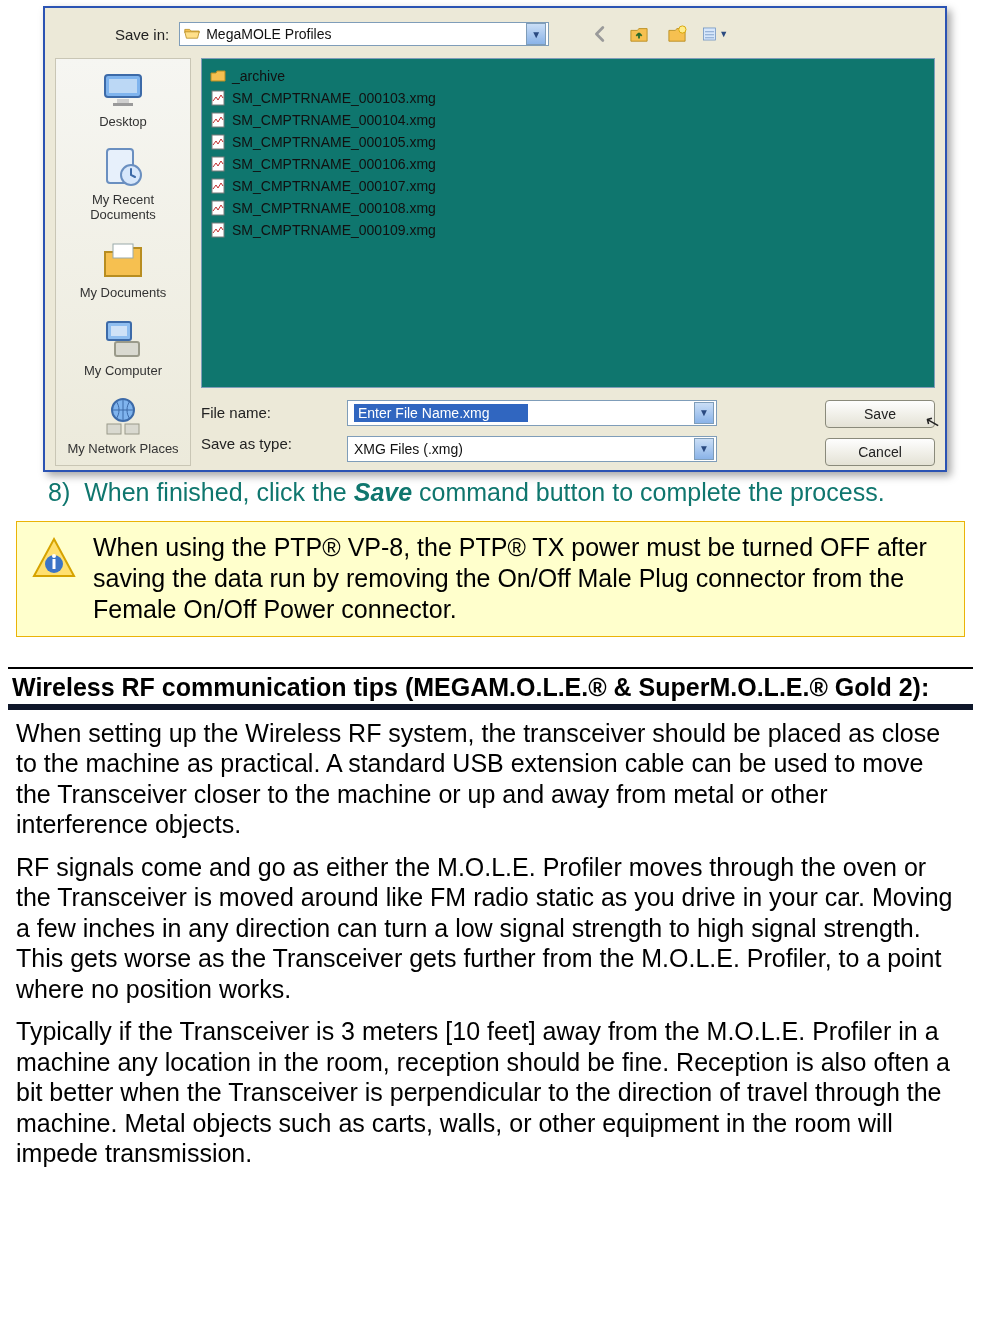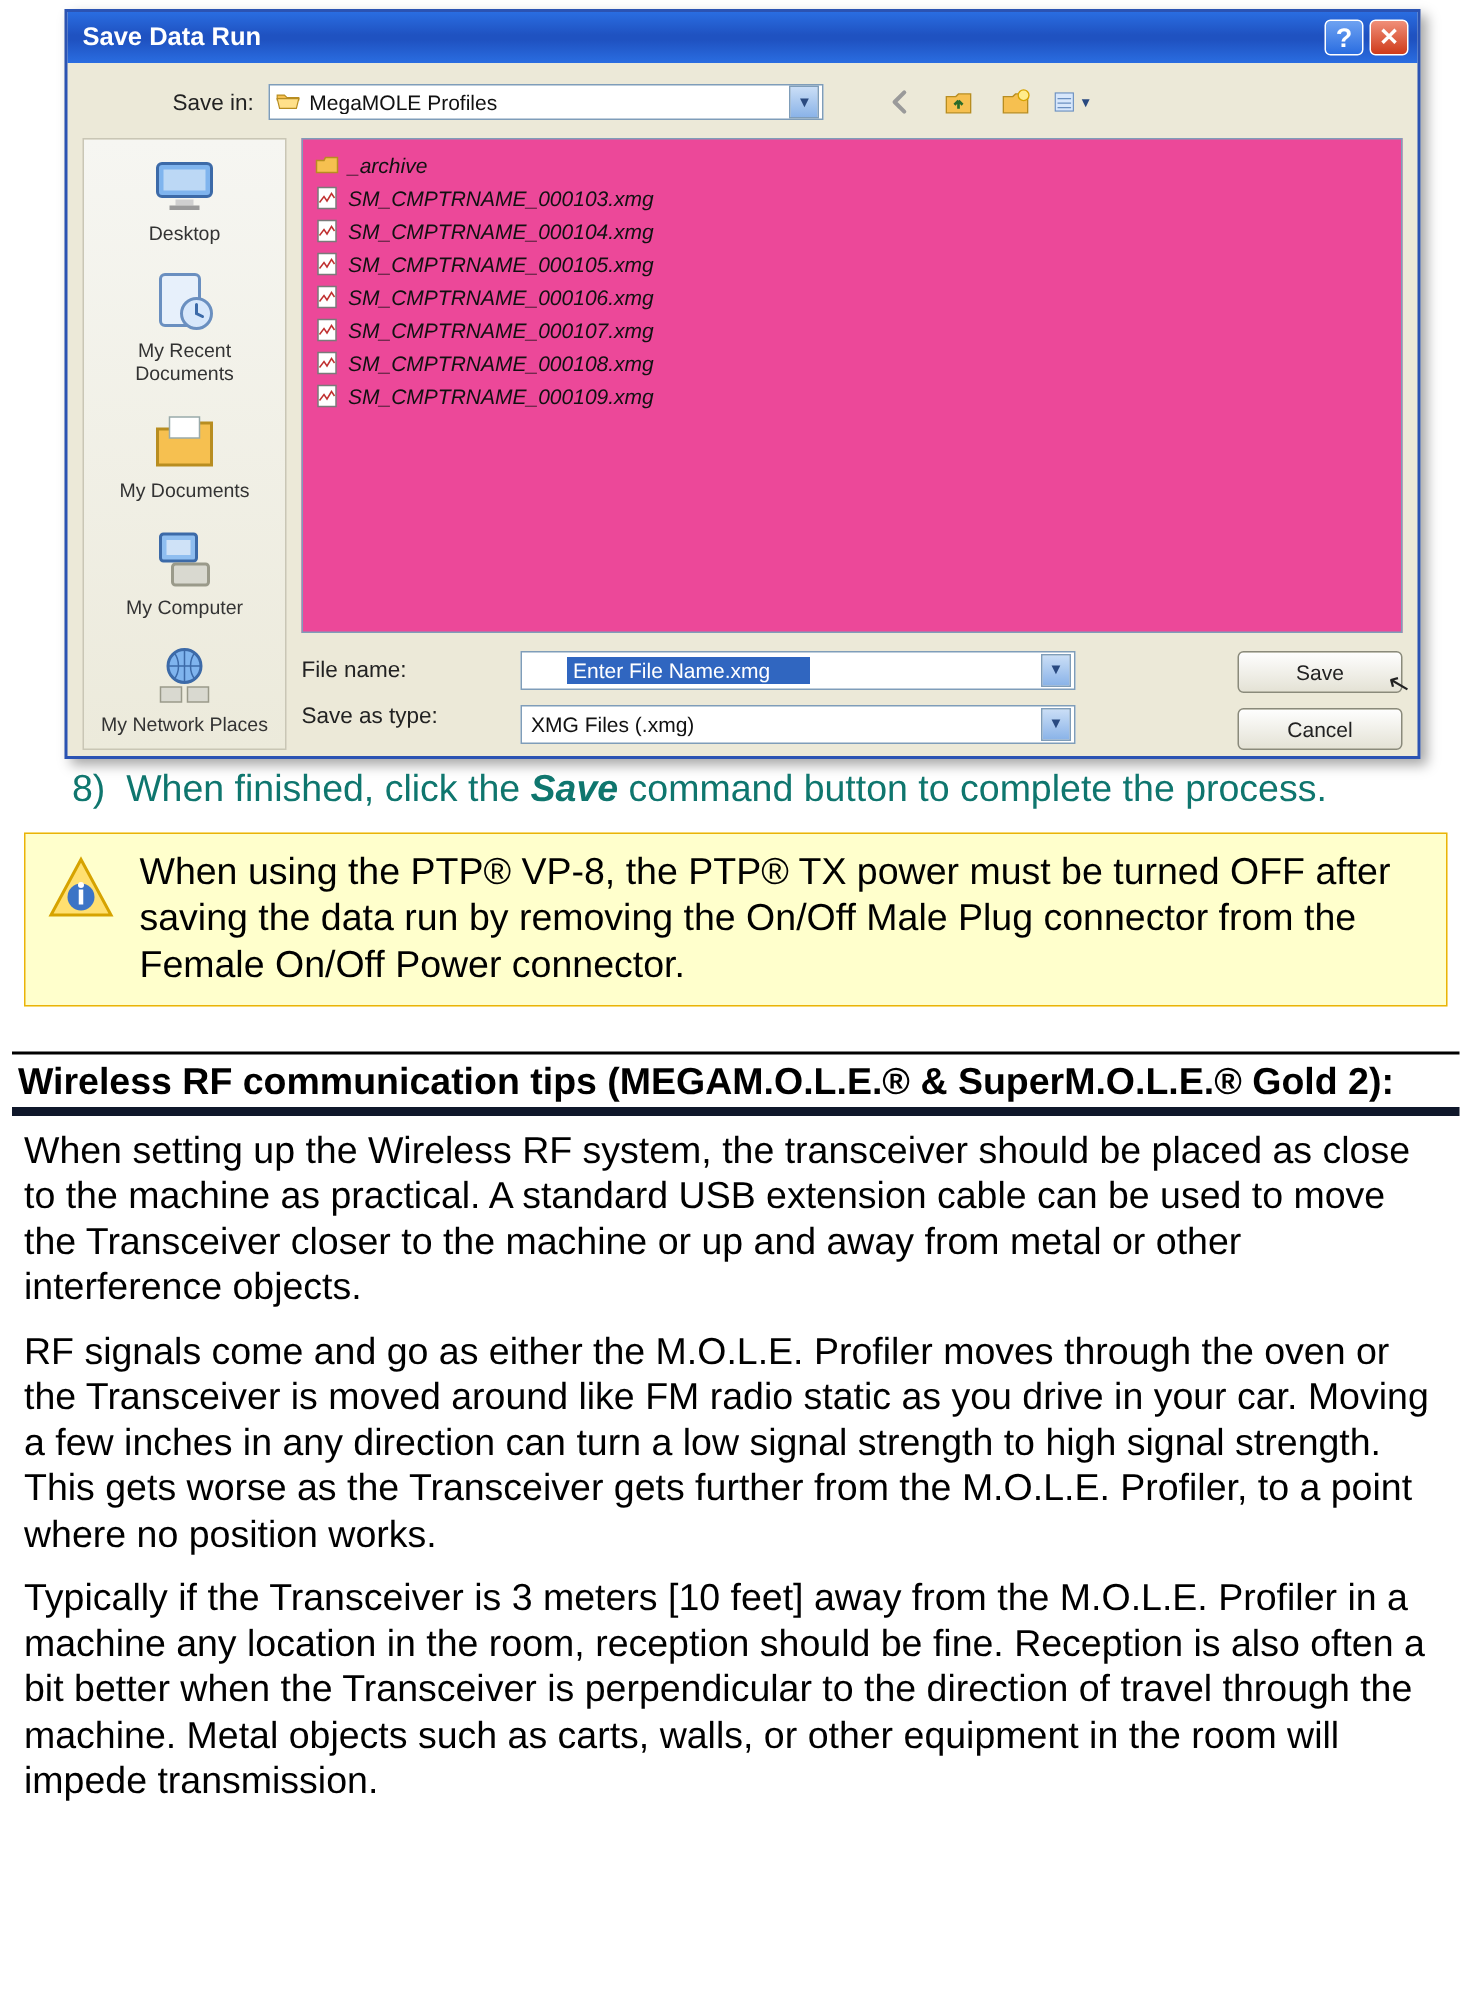--- a/index.html
+++ b/index.html
@@ -119,27 +119,26 @@
   }
   .xp-place-icon {
     width:44px; height:44px;
     display:flex; align-items:center; justify-content:center;
   }
   .xp-place-label { line-height:1.1; }
 
   
   .xp-filepane {
     flex: 1;
-    background:#ec4899;
+    background:#0f766e;
     border:1px solid #7f9db9;
     height: 450px;
     padding:6px 8px;
     box-sizing:border-box;
     overflow:hidden;
-    font-style:italic;
   }
   .xp-file-row {
     display:flex;
     align-items:center;
     gap:6px;
     height:22px;
     font-size:14px;
     color:#111;
     white-space:nowrap;
   }
@@ -169,21 +168,21 @@
     display:flex;
     align-items:center;
     width: 370px;
     height: 26px;
     background:#fff;
     border:1px solid #7f9db9;
     box-sizing:border-box;
     padding:0 2px 0 6px;
   }
   .xp-combo .val { flex:1; font-size:14px; color:#111; overflow:hidden; white-space:nowrap; }
-  .xp-combo .val.sel { background:#3066c0; color:#fff; padding:1px 4px; display:inline-block;margin-left:24px; }
+  .xp-combo .val.sel { background:#3066c0; color:#fff; padding:1px 4px; display:inline-block; }
 
   .xp-buttons {
     width: 110px;
     display:flex;
     flex-direction:column;
     gap:10px;
     align-items:stretch;
   }
   .xp-button {
     height:26px;
@@ -247,31 +246,20 @@
     margin:8px 8px 12px 8px;
   }
 </style>
 </head>
 <body>
 
 <div class="page-wrap">
 
   <div class="xp-dialog">
 
-    <div class="xp-titlebar">
-      <span class="xp-title">Save Data Run</span>
-      <div class="xp-ctl-group">
-        <div class="xp-ctl help">
-            <span>?</span>
-          </div>
-        <div class="xp-ctl close">
-            <span>✕</span>
-          </div>
-      </div>
-    </div>
 
     <div class="xp-body">
 
       <div class="xp-top-row">
         <span class="xp-label">Save in:</span>
         <div class="xp-savein-combo">
           <span class="folder-ico">
             <svg viewBox="0 0 20 16">
                 <path d="M1 3h6l2 2h10v2H1z" fill="#f6c050" stroke="#b88d20"></path>
                 <path d="M1 6h18l-2 8H3z" fill="#ffe08a" stroke="#b88d20"></path>

